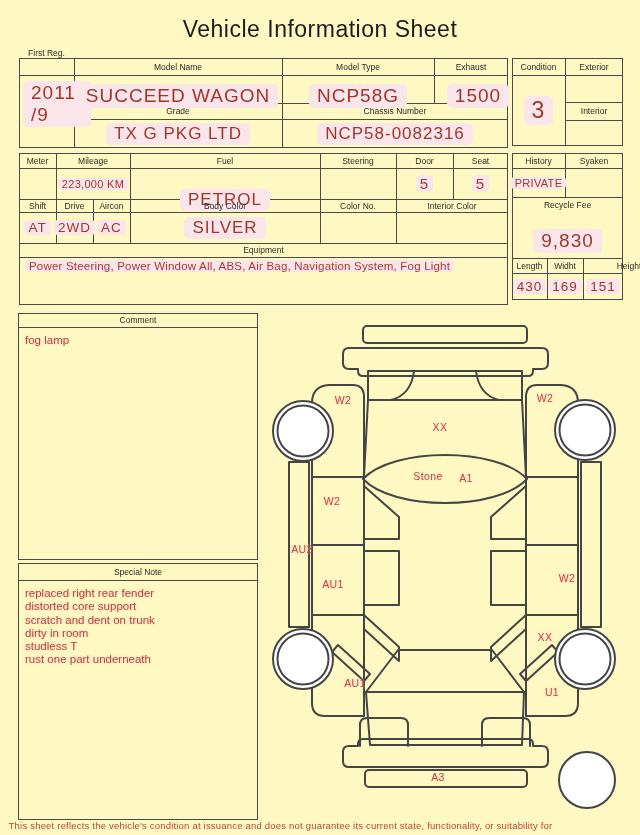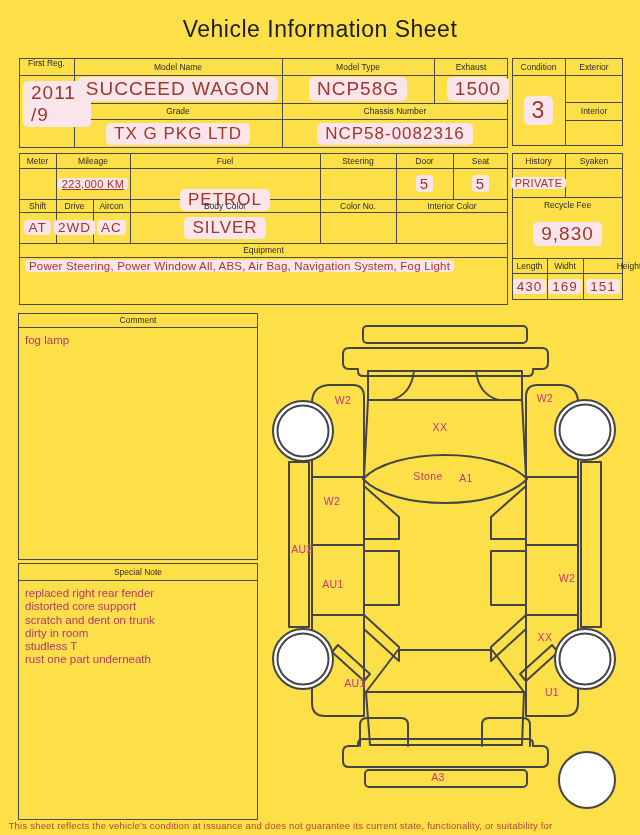--- a/index.html
+++ b/index.html
@@ -1,29 +1,29 @@
 <!DOCTYPE html>
 <html><head>
 <meta charset="utf-8">
 <style>
   html,body{margin:0;padding:0;background:#fff;}
-  .sheet{position:relative;width:640px;height:835px;background:#fde047;
+  .sheet{position:relative;width:640px;height:835px;background:#fef9c3;
          font-family:"Liberation Sans","DejaVu Sans",sans-serif;overflow:hidden;}
   .title{position:absolute;left:0;top:16px;width:640px;text-align:center;
          font-size:23px;font-weight:500;color:#1c1c1c;letter-spacing:.5px;}
   .box{position:absolute;border:1.7px solid #4a4a4a;box-sizing:border-box;background:transparent;}
   .hl{position:absolute;height:1.4px;background:#4a4a4a;}
   .vl{position:absolute;width:1.4px;background:#4a4a4a;}
   .lbl{position:absolute;display:flex;align-items:center;justify-content:center;
        font-size:8.5px;color:#2a2a2a;text-align:center;box-sizing:border-box;}
   .val{position:absolute;display:flex;align-items:center;justify-content:center;
        color:#a0372c;text-align:center;box-sizing:border-box;letter-spacing:1px;}
   .blob{background:#f9e5ea;border-radius:5px;padding:1px 8px;white-space:nowrap;}
   .blob-sm{background:#f9e5ea;border-radius:4px;padding:0 4px;white-space:nowrap;}
-  .v19{font-size:19px;} .v17{font-size:17px;} .v22{font-size:23px;}
+  .v19{font-size:19px;margin-top:7px;} .v17{font-size:17px;} .v22{font-size:23px;}
   .v15{font-size:15px;} .v14{font-size:13.5px;} .v11{font-size:11px;letter-spacing:.3px;}
   .firstreg{position:absolute;left:23px;top:81px;width:52px;color:#a0372c;
             font-size:19px;line-height:22px;letter-spacing:1px;}
   .firstreg span{display:block;}
   .equip{position:absolute;left:25px;top:260px;width:478px;font-size:11.5px;
          color:#a8392f;letter-spacing:.2px;}
   .notes{position:absolute;font-size:11.5px;color:#b2443c;line-height:13.3px;
          text-shadow:0 0 3px rgba(255,190,200,.85);}
   .diag-label{position:absolute;transform:translate(-50%,-50%);font-size:10.5px;
               color:#c2453c;letter-spacing:.4px;white-space:nowrap;
@@ -41,21 +41,21 @@
   <div class="title">Vehicle Information Sheet</div>
 
   <div class="box" style="left:19px;top:58px;width:489px;height:90px;"></div>
   <div class="vl" style="left:74px;top:58px;height:90px;"></div>
   <div class="vl" style="left:282px;top:58px;height:90px;"></div>
   <div class="vl" style="left:434px;top:58px;height:45px;"></div>
   <div class="hl" style="left:19px;top:75px;width:489px;"></div>
   <div class="hl" style="left:74px;top:103px;width:434px;"></div>
   <div class="hl" style="left:74px;top:119px;width:434px;"></div>
 
-  <div class="lbl" style="left:19px;top:54px;width:55px;height:17px;">First Reg.</div>
+  <div class="lbl" style="left:19px;top:44px;width:55px;height:17px;">First Reg.</div>
   <div class="lbl" style="left:74px;top:58px;width:208px;height:17px;">Model Name</div>
   <div class="lbl" style="left:282px;top:58px;width:152px;height:17px;">Model Type</div>
   <div class="lbl" style="left:434px;top:58px;width:74px;height:17px;">Exhaust</div>
   <div class="lbl" style="left:74px;top:103px;width:208px;height:16px;">Grade</div>
   <div class="lbl" style="left:282px;top:103px;width:226px;height:16px;">Chassis Number</div>
 
   <div class="firstreg blob">
     <span>2011</span>
       <span>/9</span>
   </div>
@@ -104,21 +104,21 @@
   <div class="vl" style="left:320px;top:199px;height:44px;"></div>
   <div class="vl" style="left:396px;top:199px;height:44px;"></div>
 
   <div class="lbl" style="left:19px;top:153px;width:37px;height:15px;">Meter</div>
   <div class="lbl" style="left:56px;top:153px;width:74px;height:15px;">Mileage</div>
   <div class="lbl" style="left:130px;top:153px;width:190px;height:15px;">Fuel</div>
   <div class="lbl" style="left:320px;top:153px;width:76px;height:15px;">Steering</div>
   <div class="lbl" style="left:396px;top:153px;width:57px;height:15px;">Door</div>
   <div class="lbl" style="left:453px;top:153px;width:55px;height:15px;">Seat</div>
 
-  <div class="val v11" style="left:50px;top:168px;width:86px;height:31px;text-decoration:underline;">
+  <div class="val v11" style="left:50px;top:168px;width:86px;height:31px;">
       <span class="blob-sm">223,000 KM</span>
     </div>
   <div class="val v17" style="left:130px;top:184px;width:190px;height:31px;">
       <span class="blob">PETROL</span>
     </div>
   <div class="val v15" style="left:396px;top:168px;width:57px;height:31px;">
       <span class="blob-sm">5</span>
     </div>
   <div class="val v15" style="left:453px;top:168px;width:55px;height:31px;">
       <span class="blob-sm">5</span>

